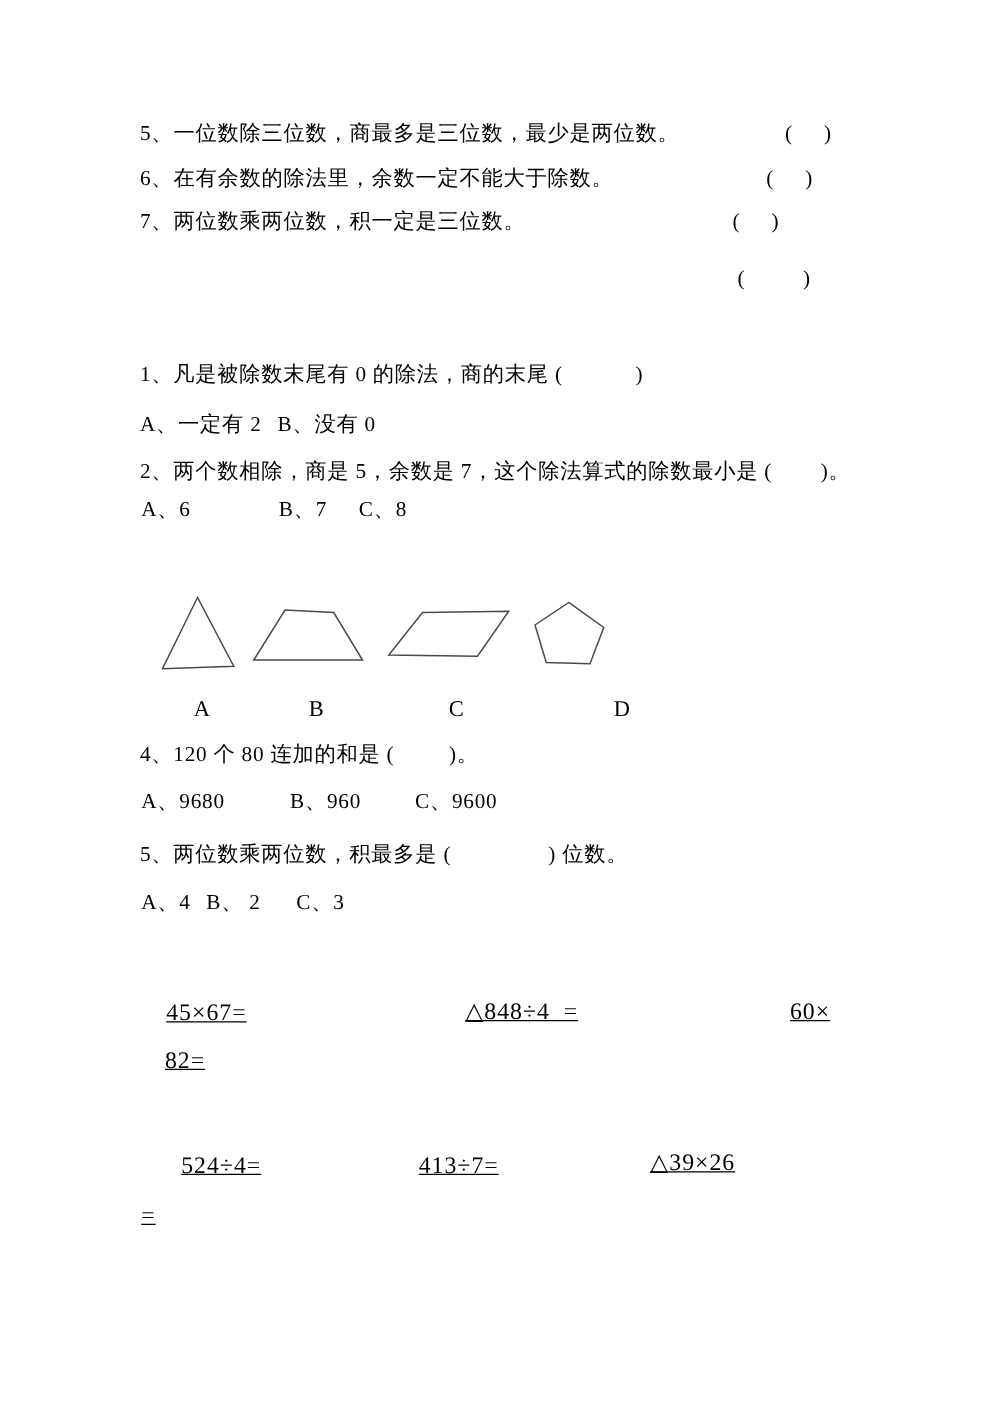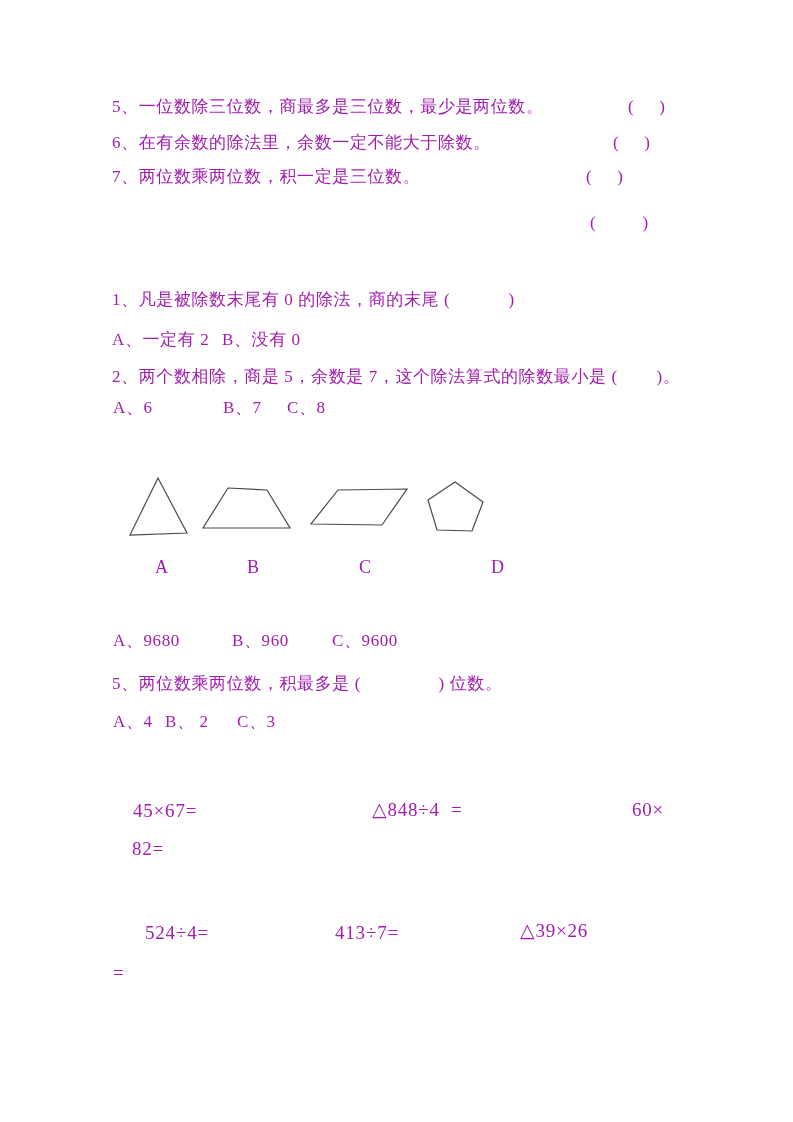--- a/index.html
+++ b/index.html
@@ -1,33 +1,33 @@
 <!DOCTYPE html>
 <html><head>
 <meta charset="utf-8">
 <style>
   html,body{margin:0;padding:0;background:#ffffff;}
   .page{
     position:relative;
     width:793px;height:1030px;
     margin:0 auto;
     background:#ffffff;
-    color:#a21caf;
+    color:#000000;
     font-family:"Liberation Serif","DejaVu Serif",serif;
     overflow:hidden;
   }
   .line{
     position:absolute;
     white-space:pre;
     font-size:17px;
     letter-spacing:0.6px;
     line-height:1.2;
   }
   .heading{font-weight:700;font-size:17.5px;}
-  .math{font-size:19px;letter-spacing:0.8px;}
+  .math{font-size:19px;letter-spacing:0.8px;text-decoration:underline;}
   .blank{position:absolute;white-space:pre;font-size:17px;}
   .shape-label{position:absolute;font-size:18px;}
   .bold{font-weight:700;}
   svg{display:block;}
 </style>
 </head>
 <body>
 
 <div class="page">
 
@@ -58,20 +58,21 @@
     <polygon points="103,13 142,15 165,53 78,53" fill="none" stroke="#4a4a4a" stroke-width="1.2"></polygon>
     <polygon points="213,15 282,14 257,50 186,49" fill="none" stroke="#4a4a4a" stroke-width="1.2"></polygon>
     <polygon points="330,7 303,25 312,55 347,56 358,27" fill="none" stroke="#4a4a4a" stroke-width="1.2"></polygon>
   </svg>
 
   <div class="shape-label" style="left:155px;top:557px">A</div>
   <div class="shape-label" style="left:247px;top:557px">B</div>
   <div class="shape-label" style="left:359px;top:557px">C</div>
   <div class="shape-label" style="left:491px;top:557px">D</div>
 
+  <div class="line" style="left:112px;top:594px">4、120 个 80 连加的和是 (         )。</div>
   <div class="line" style="left:113px;top:631px">A、9680</div>
   <div class="line" style="left:232px;top:631px">B、960</div>
   <div class="line" style="left:332px;top:631px">C、9600</div>
 
   <div class="line" style="left:112px;top:674px">5、两位数乘两位数，积最多是 (                ) 位数。</div>
   <div class="line" style="left:113px;top:712px">A、4</div>
   <div class="line" style="left:165px;top:712px">B、 2</div>
   <div class="line" style="left:237px;top:712px">C、3</div>
 
 

